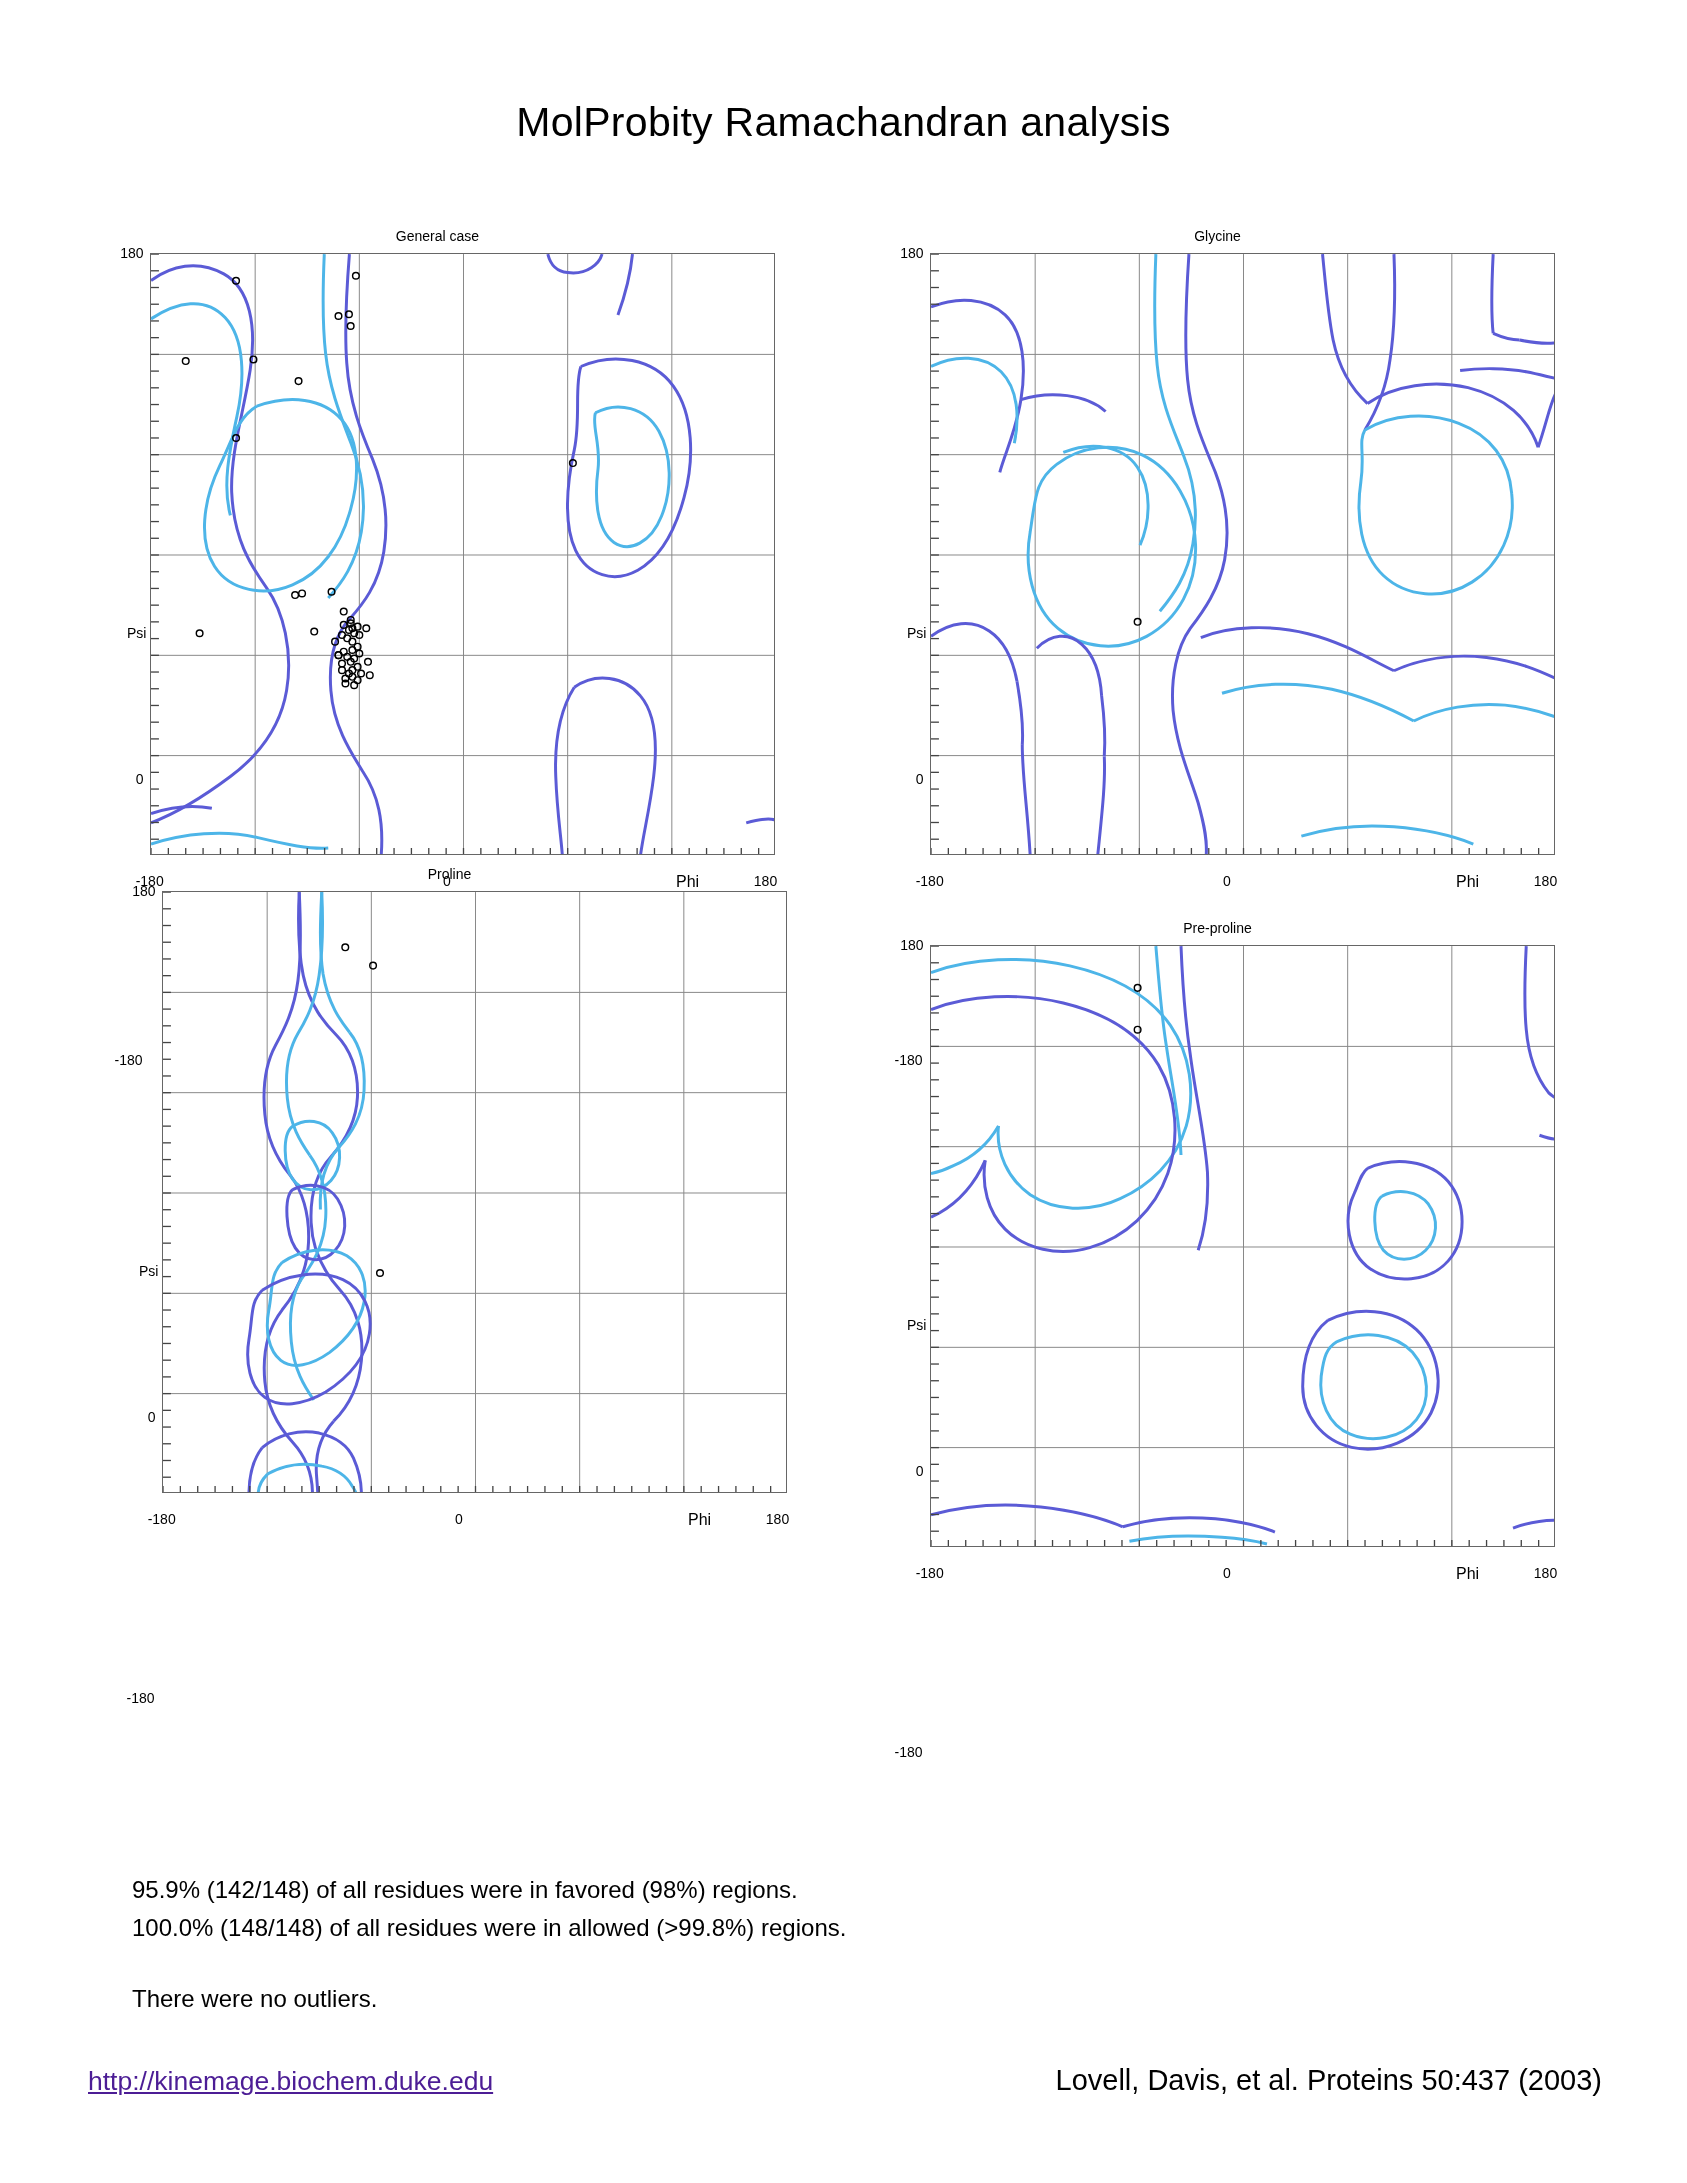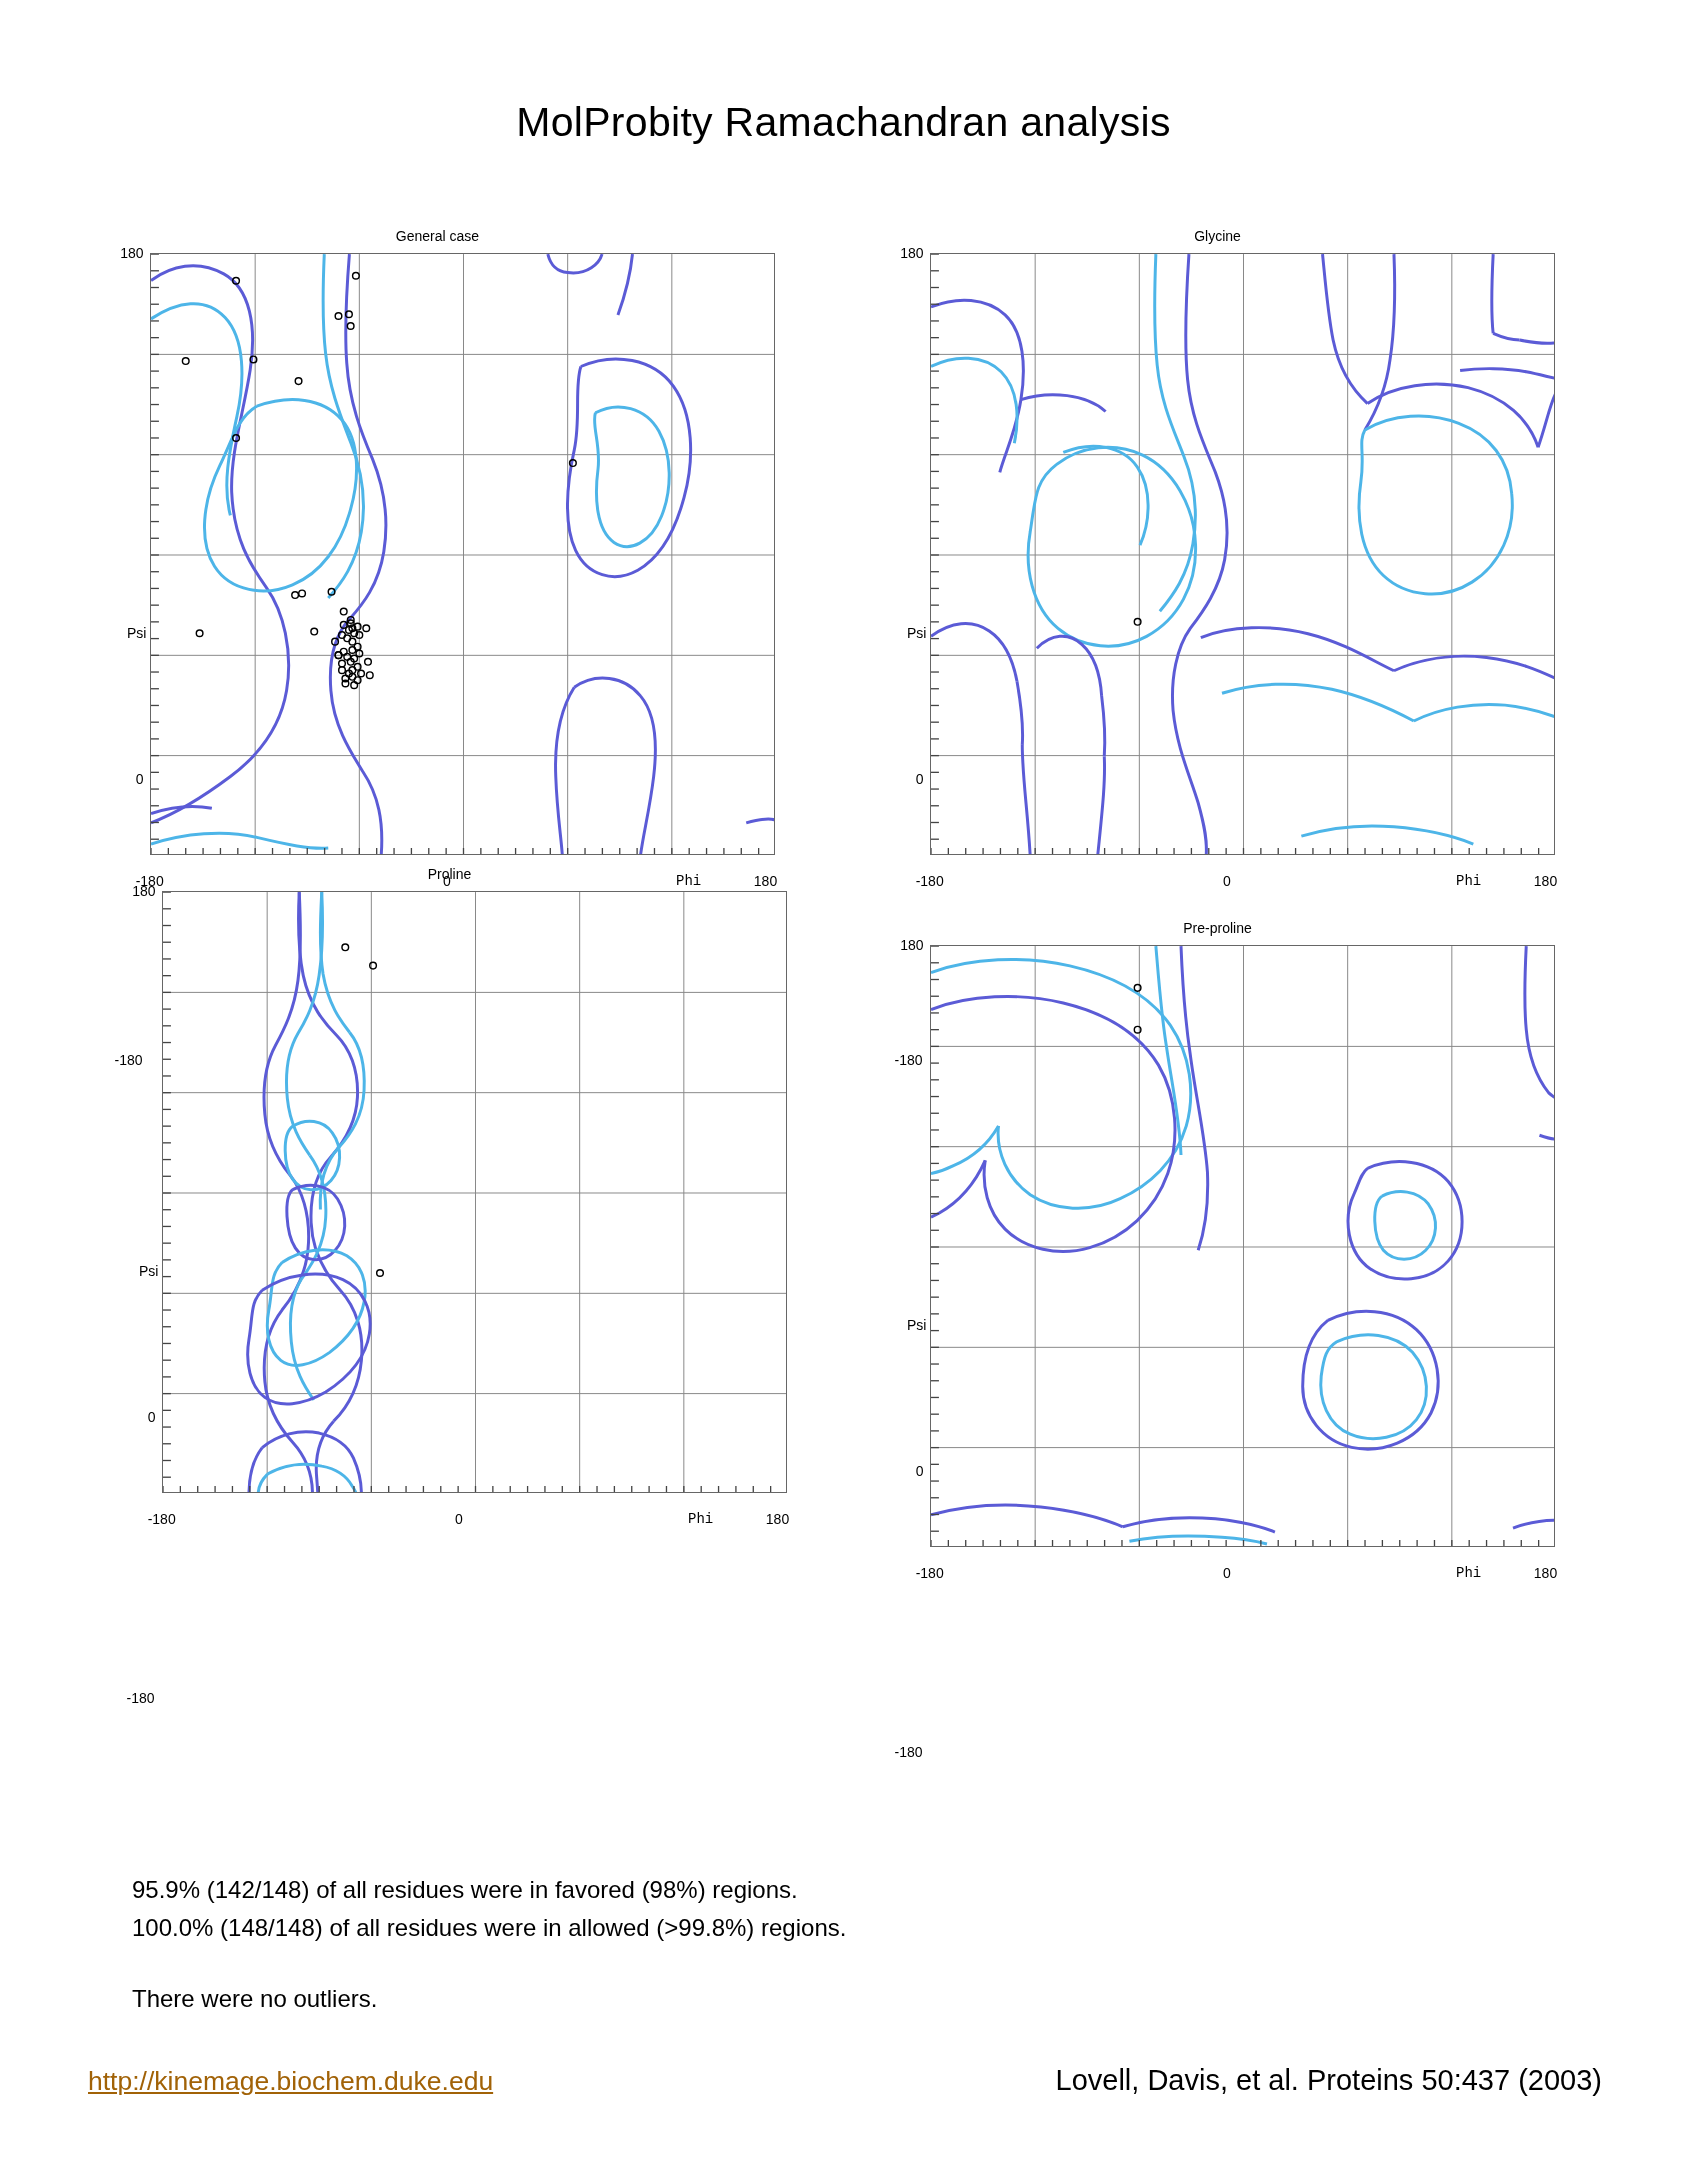--- a/index.html
+++ b/index.html
@@ -58,22 +58,22 @@
     border: 0.7px solid #666666;
     background: #ffffff;
     box-sizing: border-box;
     overflow: hidden;
   }
   .plotbox svg {
     display: block;
   }
   .axis-label {
     position: absolute;
-    font-size: 14px;
-    font-family: Liberation Mono, monospace;
+    font-size: 16px;
+    font-family: Liberation Sans, sans-serif;
   }
   .tick-label {
     position: absolute;
     font-size: 14px;
     font-family: "Liberation Sans", sans-serif;
     text-align: center;
   }
   .ylab-left {
     position: absolute;
     font-size: 14px;
@@ -85,21 +85,21 @@
     left: 132px;
     font-family: Liberation Sans, sans-serif;
     font-size: 24px;
   }
   .footer-link {
     position: absolute;
     left: 88px;
     top: 2066px;
     font-family: "Liberation Sans", sans-serif;
     font-size: 26.5px;
-    color: #a16207;
+    color: #4c1d95;
   }
   .footer-cite {
     position: absolute;
     right: 85px;
     top: 2064px;
     font-family: "Liberation Sans", sans-serif;
     font-size: 29px;
     text-align: right;
   }
 </style>

